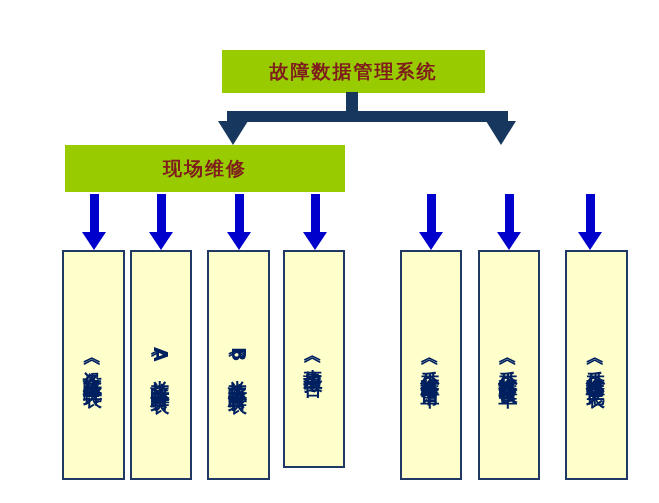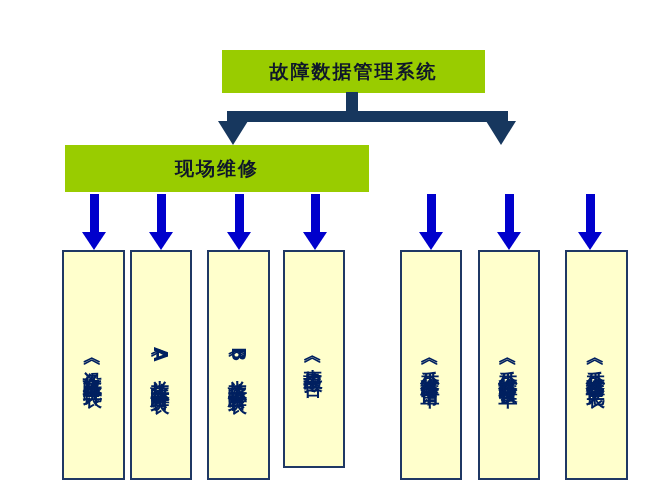--- a/index.html
+++ b/index.html
@@ -11,30 +11,30 @@
   .canvas {
     position: relative;
     width: 659px;
     height: 503px;
     background: #ffffff;
     overflow: hidden;
   }
   .node {
     position: absolute;
     background: #99CC00;
-    color: #0f172a;
+    color: #7f1d1d;
     font-weight: bold;
     font-size: 19px;
     display: flex;
     align-items: center;
     justify-content: center;
     letter-spacing: 2px;
   }
   .root  { left: 222px; top: 50px;  width: 263px; height: 43px; }
-  .b0    { left: 65px;  top: 145px; width: 304px; height: 47px; }
+  .b0    { left: 65px;  top: 145px; width: 280px; height: 47px; }
   .b1    { left: 371px; top: 145px; width: 268px; height: 47px; }
 
   
   .conn { position: absolute; background: #17375E; }
   .stub { left: 346px; top: 92px;  width: 12px;  height: 22px; }
   .hbar { left: 227px; top: 111px; width: 281px; height: 11px; }
   .nhead {
     position: absolute;
     width: 0; height: 0;
     border-left: 15px solid transparent;

